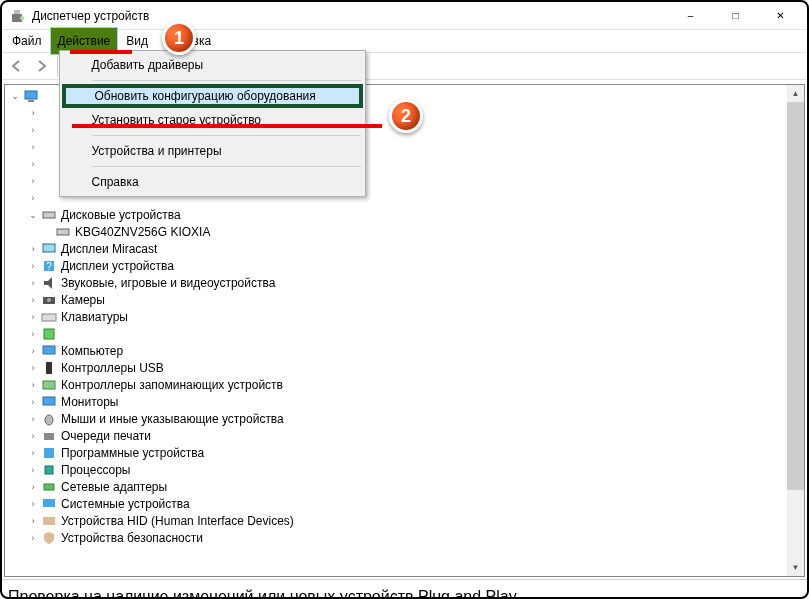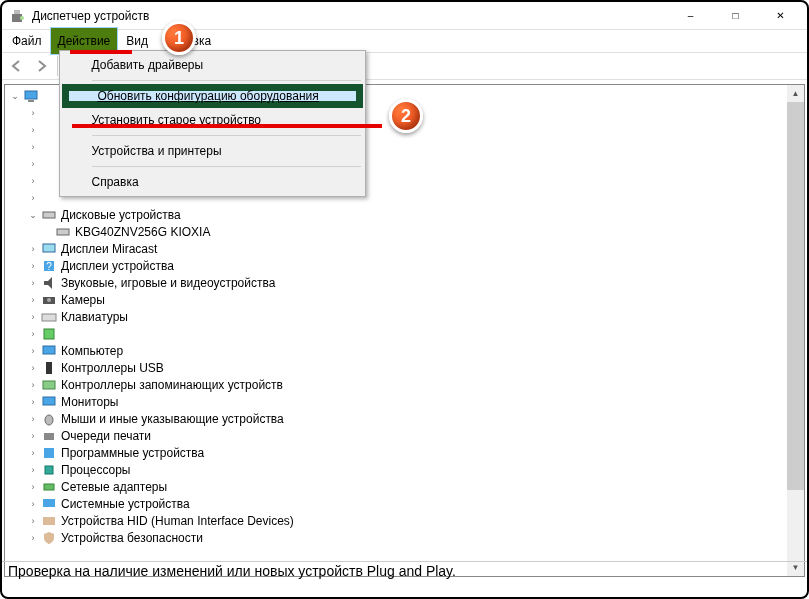--- a/index.html
+++ b/index.html
@@ -79,21 +79,21 @@
     padding: 2px;
     z-index: 20;
   }
   .dditem {
     height: 24px;
     display: flex;
     align-items: center;
     padding-left: 30px;
     position: relative;
   }
-  .dditem.hover { background: #cce8ff; border: 7px solid #14532d; padding-left: 29px; text-decoration: underline; }
+  .dditem.hover { background: #cce8ff; border: 4px solid #14532d; padding-left: 29px; }
   .ddsep {
     height: 1px;
     background: #d0d0d0;
     margin: 3px 2px 3px 30px;
   }
   
   .treewrap {
     position: absolute;
     top: 82px; left: 2px; right: 2px; bottom: 20px;
     border: 1px solid #888;
@@ -145,23 +145,23 @@
     position: absolute;
     top: 0; left: 0; right: 0;
     height: 85%;
     background: #cdcdcd;
     border-radius: 0;
   }
   
   .statusbar {
     position: absolute;
     bottom: 0; left: 0; right: 0;
-    height: 36px;
-    padding: 1px 6px;
-    font-size: 14px;
+    height: 18px;
+    padding: 8px 6px;
+    font-size: 16px;
     border-top: 1px solid #ccc;
   }
   
   .callout {
     position: absolute;
     width: 34px; height: 34px;
     border-radius: 50%;
     background: radial-gradient(circle at 30% 30%, #ff7a3d, #e63c0c);
     border: 3px solid #fff;
     box-shadow: 0 2px 4px rgba(0,0,0,0.4), inset -3px -3px 6px rgba(0,0,0,0.3);

